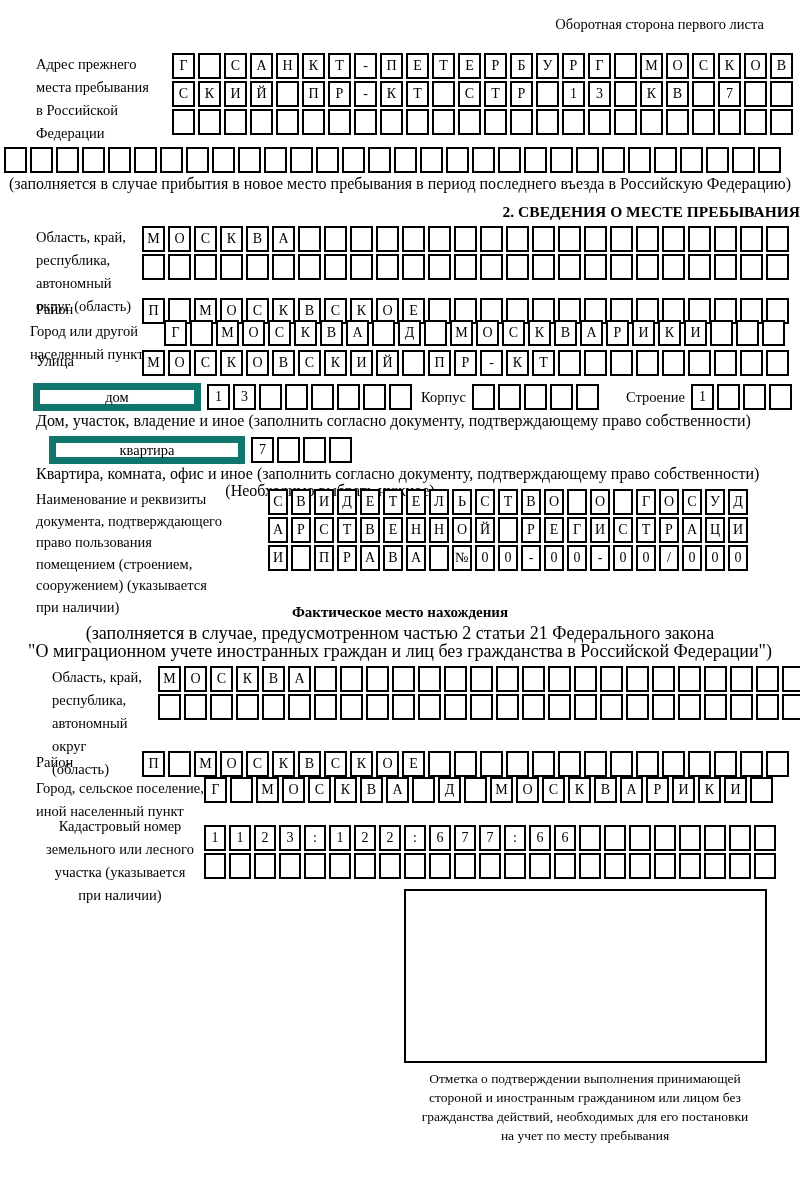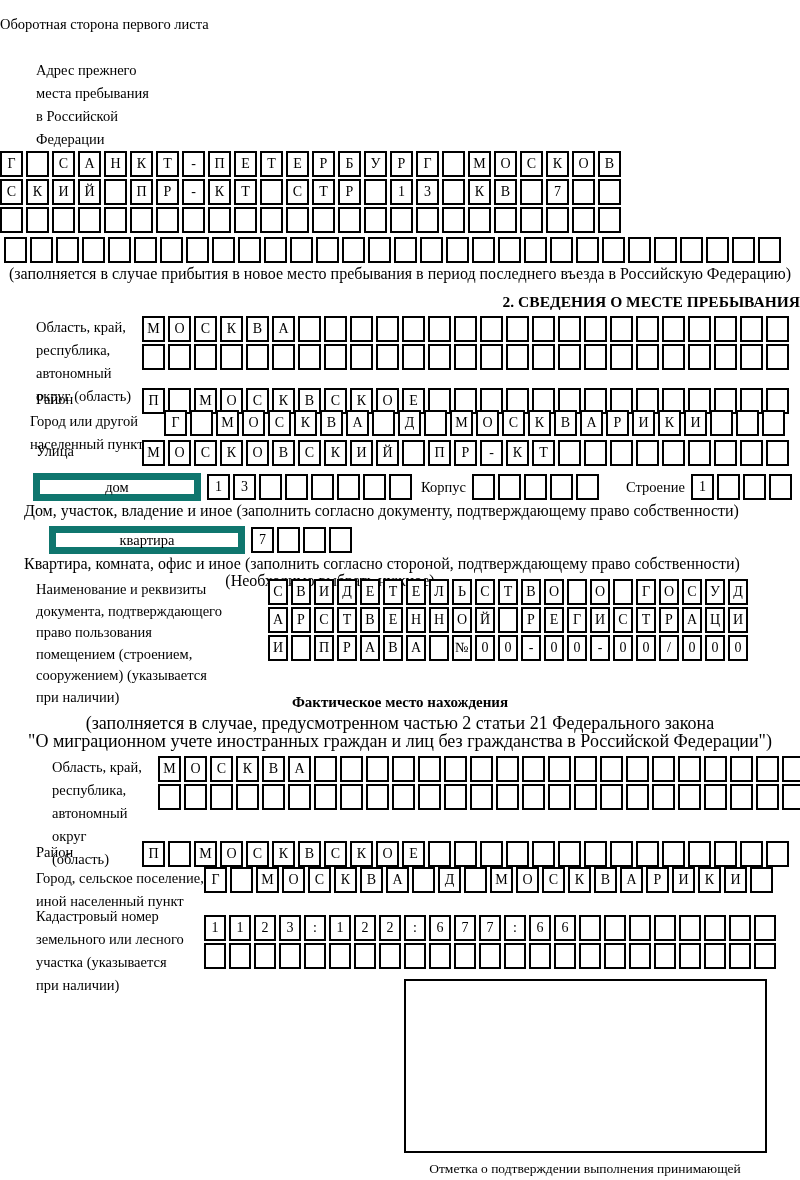--- a/index.html
+++ b/index.html
@@ -1,48 +1,48 @@
 <!DOCTYPE html>
 <html><head>
 <meta charset="utf-8">
 <style>
   html,body { margin:0; padding:0; background:#fff; }
   .page {
     position:relative; width:800px; height:1180px; margin:0 auto;
     font-family:"Liberation Serif", serif; color:#000; overflow:hidden;
     background:#fff;
   }
-  .header-note { margin-top:16px; padding-right:36px; font-size:14.5px; }
+  .header-note { margin-top:16px; padding-right:36px; text-align:right; font-size:14.5px; }
 
   
   .field { display:flex; align-items:flex-start; }
   .flabel { flex:0 0 auto; padding-left:36px; font-size:14.5px; line-height:23px; white-space:pre-line; }
   .lw136 { width:136px; } .lw106 { width:106px; } .lw134 { width:134px;padding-left:30px; }
   .lw232 { width:232px; line-height:21.5px; } .lw168 { width:168px; }
   .rows { display:flex; flex-direction:column; }
 
   .cellrow { display:flex; height:26px; margin-bottom:2px; }
   .cell {
     box-sizing:border-box; flex:0 0 auto; width:23px; height:26px; margin-right:3px;
     border:2px solid #000; display:inline-flex; align-items:center; justify-content:center;
     font-size:14px; line-height:1; background:#fff;
   }
   .sm .cell { width:20px; }
   .c25 .cell { width:22px; }
 
   .fullrow { margin-left:4px; margin-top:2px; }
   .caption { font-size:16px; line-height:17px; }
   .center { text-align:center; }
-  .left { padding-left:24px; }
+  .left { padding-left:36px; }
 
   .section-title { margin-top:10px; text-align:right; font-weight:bold; font-size:15.5px; line-height:20px; }
 
   .mt4 { margin-top:4px; } .mt6 { margin-top:6px;padding-left:16px; } .mt2 { margin-top:2px; }
   .pull20 { margin-top:-20px; } .pull6 { margin-top:-6px; } .pull16 { margin-top:-16px; }
-  .pull30 { margin-top:-30px; } .pull2 { margin-top:-2px; } .pull8 { margin-top:-8px; }
+  .pull30 { margin-top:-30px; } .pull2 { margin-top:-2px; } .pull8 { margin-top:-8px;text-align:center; }
   .pull10 { margin-top:-10px; } .pull18 { margin-top:-18px; }
 
   .house-row, .apt-row { display:flex; align-items:center; margin-left:33px; gap:6px; height:30px; }
   .typebox {
     box-sizing:border-box; border:7px solid #0f766e; height:28px; display:flex;
     align-items:center; justify-content:center; font-size:14.5px; background:#fff;
   }
   .tb168 { width:168px; } .tb196 { width:196px; }
   .inline-label { font-size:14.5px; white-space:nowrap; }
   .pre-str { margin-left:18px; }
@@ -64,21 +64,21 @@
   .stamp-box { box-sizing:border-box; width:363px; height:174px; border:2px solid #000; margin:0 auto; background:#fff; }
   .stamp-note { margin-top:6px; text-align:center; font-size:13.5px; line-height:19px; white-space:pre-line; }
 </style>
 </head>
 <body>
 
 <div class="page">
 
   <div class="header-note">Оборотная сторона первого листа</div>
 
-  <div class="field" style="margin-top:26px;flex-direction:column;">
+  <div class="field" style="margin-top:20px;">
     <div class="flabel lw136">Адрес прежнего
 места пребывания
 в Российской
 Федерации</div>
     <div class="rows">
       <div class="cellrow">
           <span class="cell">Г</span>
           <span class="cell"></span>
           <span class="cell">С</span>
           <span class="cell">А</span>
@@ -387,21 +387,21 @@
 
   <div class="apt-row mt6">
     <div class="typebox tb196">квартира</div>
     <div class="cellrow" style="margin-bottom:0;">
         <span class="cell">7</span>
         <span class="cell"></span>
         <span class="cell"></span>
         <span class="cell"></span>
       </div>
   </div>
-  <div class="caption left">Квартира, комната, офис и иное (заполнить согласно стороной, подтверждающему право собственности)</div>
+  <div class="caption left">Квартира, комната, офис и иное (заполнить согласно документу, подтверждающему право собственности)</div>
 
   <div class="caption select-note">(Необходимо выбрать нужное)</div>
 
   <div class="field pull10">
     <div class="flabel lw232">Наименование и реквизиты
 документа, подтверждающего
 право пользования
 помещением (строением,
 сооружением) (указывается
 при наличии)</div>

